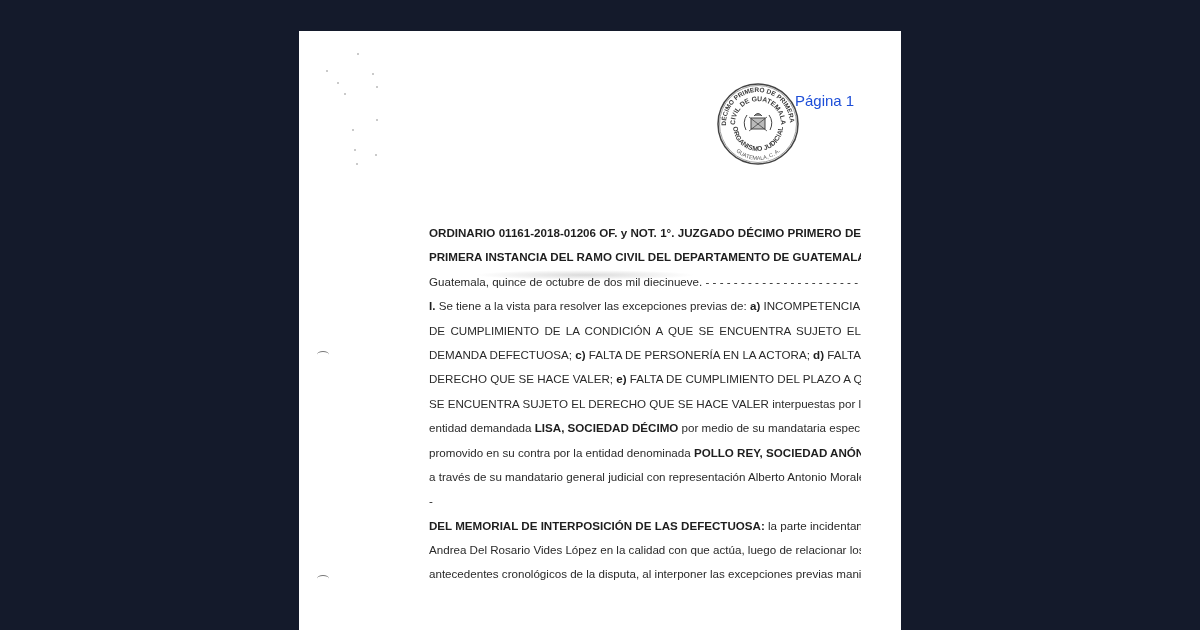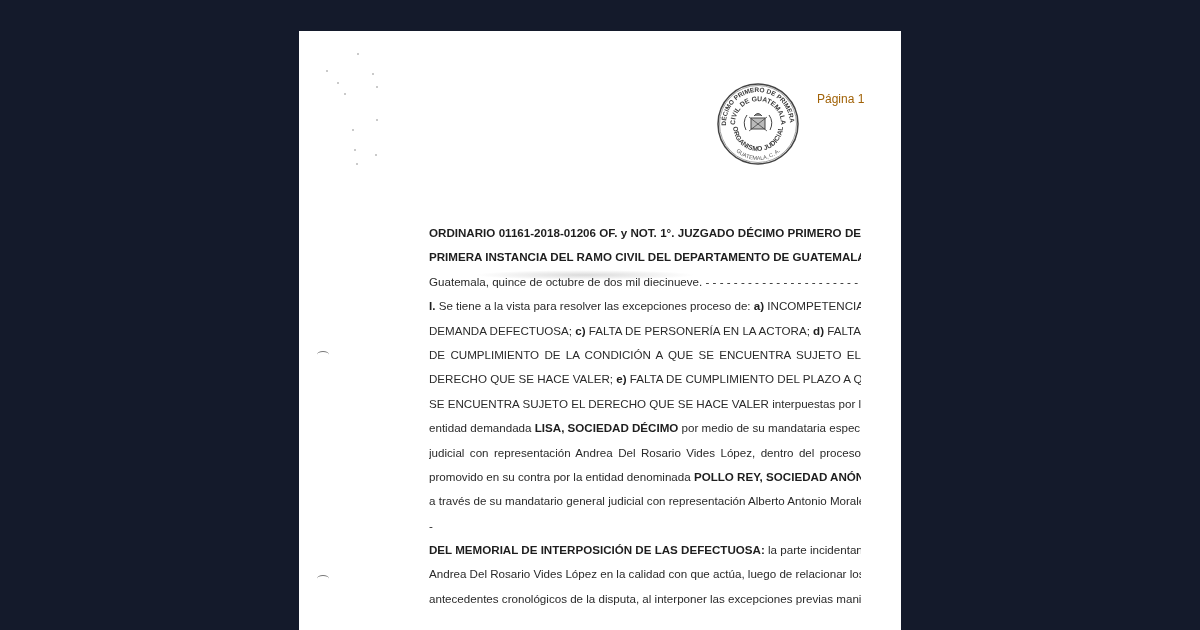--- a/index.html
+++ b/index.html
@@ -11,22 +11,22 @@
   }
   .page {
     position: absolute;
     left: 299px; top: 31px;
     width: 602px; height: 620px;
     background: #ffffff;
     overflow: hidden;
   }
   .page-number {
     position: absolute;
-    left: 518px; top: 61px;
-    font-size: 12px; color: #a16207;
+    left: 496px; top: 61px;
+    font-size: 15px; color: #1d4ed8;
   }
   .seal {
     position: absolute;
     left: 417px; top: 51px;
     width: 84px; height: 84px;
   }
   .speck {
     position: absolute; width: 2px; height: 2px;
     background: #9a9a9a; border-radius: 1px; opacity: 0.7;
   }
@@ -111,27 +111,26 @@
 
   <div class="page-number">Página 1</div>
 
   <div class="highlight"></div>
 
   <div class="body-text">
     <div class="line b">ORDINARIO 01161-2018-01206 OF. y NOT. 1°. JUZGADO DÉCIMO PRIMERO DE</div>
     <div class="line b">PRIMERA INSTANCIA DEL RAMO CIVIL DEL DEPARTAMENTO DE GUATEMALA.</div>
     <div class="line">Guatemala, quince de octubre de dos mil diecinueve. - - - - - - - - - - - -  - - - - - - - - - - - - -</div>
 
-    <div class="line"><span class="b">I.</span><span> Se tiene a la vista para resolver las excepciones proceso de: </span><span class="b">a)</span><span> INCOMPETENCIA; </span></div>
+    <div class="line"><span class="b">I.</span><span> Se tiene a la vista para resolver las excepciones previas de: </span><span class="b">a)</span><span> INCOMPETENCIA; </span></div>
+    <div class="line">DE CUMPLIMIENTO DE LA CONDICIÓN A QUE SE ENCUENTRA SUJETO EL</div>
     <div class="line"><span>DEMANDA DEFECTUOSA;  </span><span class="b">c)</span><span> FALTA DE PERSONERÍA EN LA ACTORA; </span><span class="b">d)</span><span> FALTA</span></div>
-    <div class="line">DE CUMPLIMIENTO DE LA CONDICIÓN A QUE SE ENCUENTRA SUJETO EL</div>
     <div class="line"><span>DERECHO QUE SE HACE VALER; </span><span class="b">e)</span><span> FALTA DE CUMPLIMIENTO DEL PLAZO A QUE</span></div>
     <div class="line">SE ENCUENTRA SUJETO EL DERECHO QUE SE HACE VALER interpuestas por la</div>
     <div class="line"><span>entidad demandada </span><span class="b">LISA, SOCIEDAD DÉCIMO</span><span> por medio de su mandataria especial</span></div>
-    <div class="line">judicial con representación Andrea Del Rosario Vides López, dentro del proceso</div>
     <div class="line"><span>promovido en su contra por la entidad denominada </span><span class="b">POLLO REY, SOCIEDAD ANÓNIMA</span></div>
     <div class="line">a través de su mandatario general judicial con representación Alberto Antonio Morales</div>
     <div class="line left">-</div>
 
     <div class="line"><span class="b">DEL MEMORIAL DE INTERPOSICIÓN DE LAS DEFECTUOSA:</span><span> la parte incidentante</span></div>
     <div class="line">Andrea Del Rosario Vides López en la calidad con que actúa, luego de relacionar los</div>
     <div class="line">antecedentes cronológicos de la disputa, al interponer las excepciones previas manifestó:</div>
 
   </div>
 </div>

